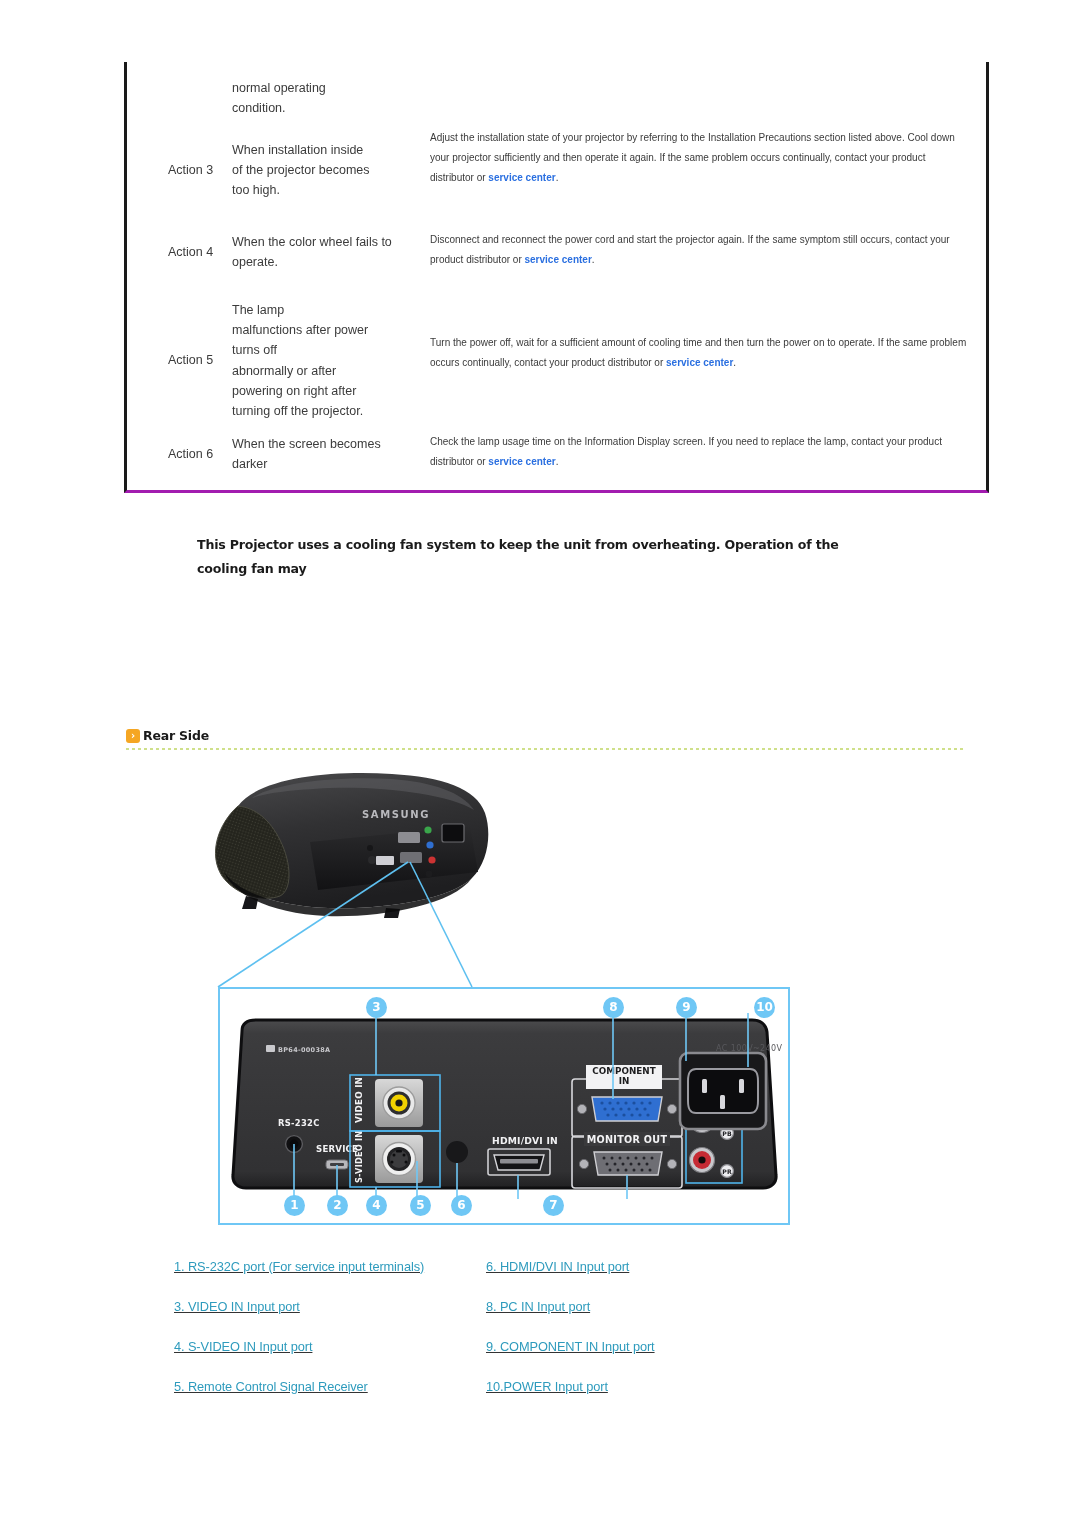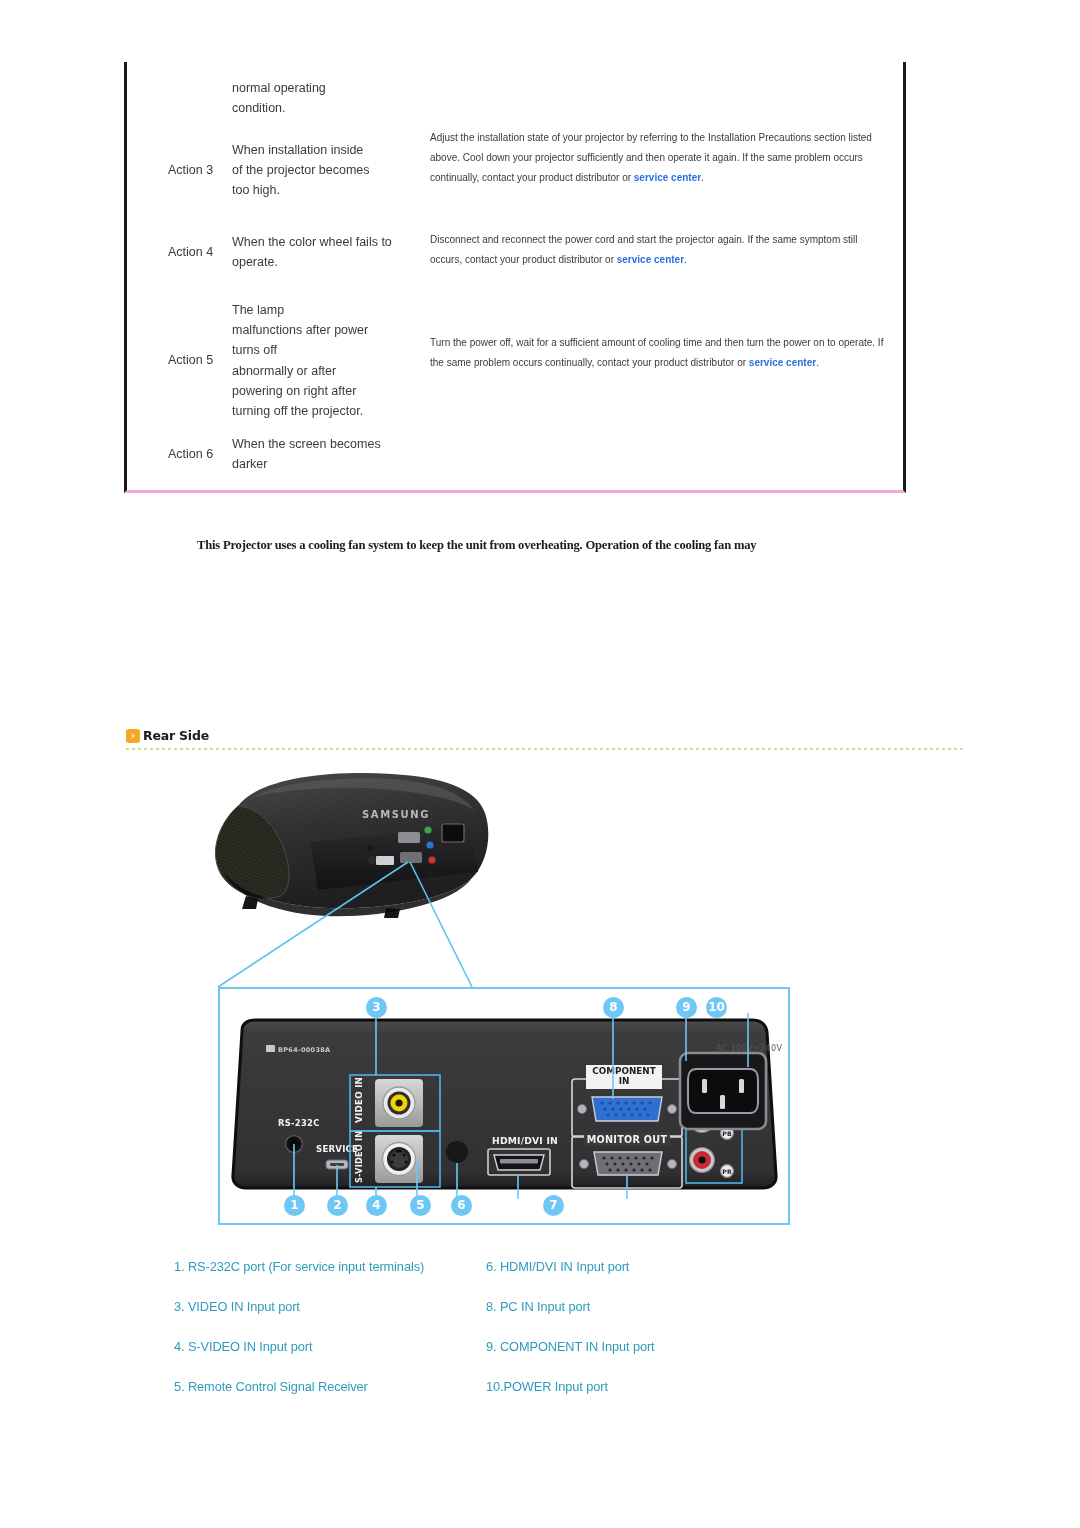--- a/index.html
+++ b/index.html
@@ -14,25 +14,25 @@
     font-family: "Liberation Sans", sans-serif;
     color: #333333;
     overflow: hidden;
   }
 
   
   #troubleshoot-table {
     position: absolute;
     left: 124px;
     top: 62px;
-    width: 782px;
+    width: 865px;
     height: 431px;
     border-left: 3px solid #1a1a1a;
     border-right: 3px solid #1a1a1a;
-    border-bottom: 3px solid #f9a8d4;
+    border-bottom: 3px solid #a21caf;
     box-sizing: border-box;
   }
   .ts-row {
     display: flex;
     position: absolute;
     left: 0;
     width: 100%;
     box-sizing: border-box;
   }
   .ts-action {
@@ -71,21 +71,21 @@
     left: 197px;
     top: 533px;
     width: 660px;
     font-size: 12.6px;
     line-height: 24px;
     color: #1b1b1b;
     font-weight: bold;
     font-family: "DejaVu Sans", sans-serif;
     letter-spacing: -0.2px;
   }
-  #cooling-note span { display: block; font-family: Liberation Serif, serif; }
+  #cooling-note span { display: block; }
 
   
   #rear-side-heading {
     position: absolute;
     left: 126px;
     top: 728px;
     display: flex;
     align-items: center;
   }
   .heading-bullet {
@@ -148,20 +148,21 @@
     background: #ffffff;
   }
   #port-svg { display: block; }
 
   
   #legend {
     position: absolute;
     left: 174px;
     top: 1246px;
     width: 620px;
+    text-decoration: underline;
   }
   .legend-row {
     display: flex;
     height: 40px;
     align-items: center;
   }
   .legend-cell {
     font-size: 12.8px;
     color: #2e9bbd;
     font-family: "Liberation Sans", sans-serif;
@@ -220,20 +221,23 @@
     <div class="ts-remedy" style="margin-top:33px;">
       <span>Turn the power off, wait for a sufficient amount of cooling time and then turn the power on to operate. If the same problem occurs continually, contact your product distributor or </span><span class="link">service center</span><span>.</span>
     </div>
   </div>
 
   <div class="ts-row" style="top:372px;">
     <div class="ts-action" style="height:40px;">Action 6</div>
     <div class="ts-symptom">
       <div>When the screen becomes</div>
       <div>darker</div>
+    </div>
+    <div class="ts-remedy" style="margin-top:-2px;">
+      <span>Check the lamp usage time on the Information Display screen. If you need to replace the lamp, contact your product distributor or </span><span class="link">service center</span><span>.</span>
     </div>
   </div>
 
 </div>
 
 <div id="cooling-note">
   <span>This Projector uses a cooling fan system to keep the unit from overheating. Operation of the cooling fan may</span>
 </div>
 
 <div id="rear-side-heading">
@@ -466,21 +470,21 @@
   <line x1="156" y1="198" x2="156" y2="210" stroke="#6fc7f5" stroke-width="1.6"></line>
   <line x1="197" y1="172" x2="197" y2="210" stroke="#6fc7f5" stroke-width="1.6"></line>
   <line x1="237" y1="174" x2="237" y2="210" stroke="#6fc7f5" stroke-width="1.6"></line>
   <line x1="298" y1="186" x2="298" y2="210" stroke="#6fc7f5" stroke-width="1.6"></line>
   <line x1="407" y1="186" x2="407" y2="210" stroke="#6fc7f5" stroke-width="1.6"></line>
 </svg>
 
 <div class="badge" style="position:absolute;left:146px;top:8px;">3</div>
 <div class="badge" style="position:absolute;left:383px;top:8px;">8</div>
 <div class="badge" style="position:absolute;left:456px;top:8px;">9</div>
-<div class="badge" style="position:absolute;left:486px;top:8px;">10</div>
+<div class="badge" style="position:absolute;left:534px;top:8px;">10</div>
 
 <div class="badge" style="position:absolute;left:64px;top:206px;">1</div>
 <div class="badge" style="position:absolute;left:107px;top:206px;">2</div>
 <div class="badge" style="position:absolute;left:146px;top:206px;">4</div>
 <div class="badge" style="position:absolute;left:190px;top:206px;">5</div>
 <div class="badge" style="position:absolute;left:231px;top:206px;">6</div>
 <div class="badge" style="position:absolute;left:323px;top:206px;">7</div>
 
 <style>
   #port-diagram .badge {

